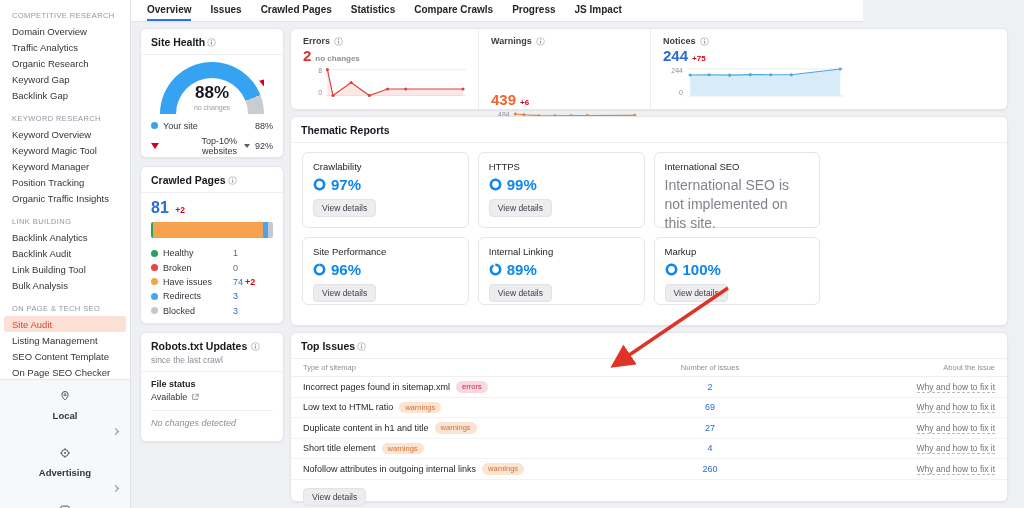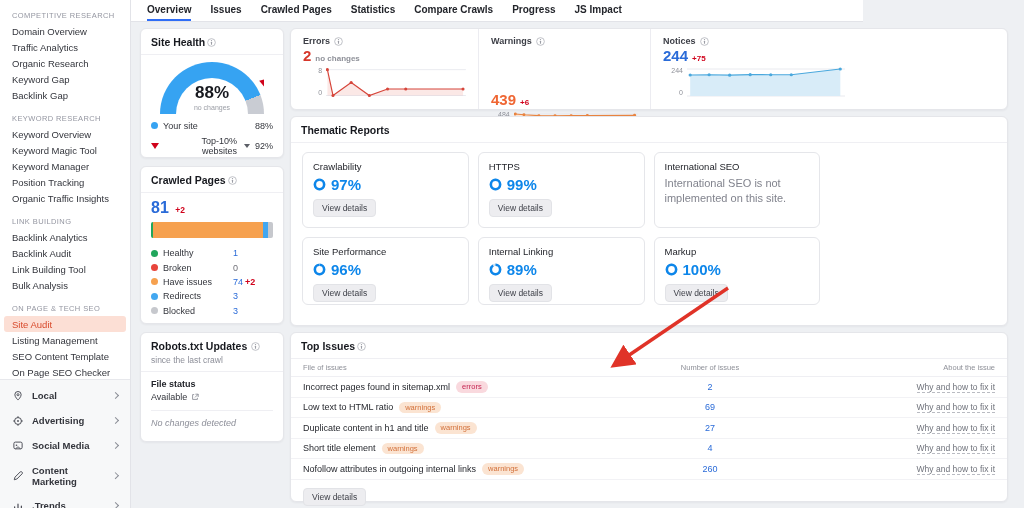--- a/index.html
+++ b/index.html
@@ -6,21 +6,21 @@
   html,body { width:1024px; height:508px; font-family:"Liberation Sans", sans-serif; background:#eef0f3; overflow:hidden; }
   .page { position:relative; width:1024px; height:508px;padding-left:16px; }
 
   
   .sidebar { position:absolute; left:0; top:0; width:131px; height:508px; background:#fff; border-right:1px solid #e2e3e8; z-index:2; }
   .sb-section { padding-top:4px; }
   .sb-label { padding:7px 12px 3px; font-size:7.5px; letter-spacing:.4px; color:#9496a1; }
   .sb-item { padding:2.5px 12px; font-size:9.5px; color:#33353c; cursor:pointer; white-space:nowrap; }
   .sb-item.active { background:#fcdfd5; color:#d84a2b; margin:0 4px; padding:2.5px 8px; border-radius:3px; }
   .sb-bottom { position:absolute; left:0; right:0; bottom:0; top:379px; background:#f7f8f9; border-top:1px solid #e7e8ec; padding-top:3px; }
-  .sb-collapsed { display:flex; align-items:center; gap:8px; padding:6.5px 12px; font-size:9.5px; font-weight:700; color:#33353c; cursor:pointer; }
+  .sb-collapsed { display:flex; align-items:center; gap:8px; padding:6.5px 12px; font-size:9.5px; font-weight:700; color:#33353c; cursor:pointer;flex-direction:column; }
   .sb-collapsed svg { flex:0 0 auto; }
   .chev { width:5px; height:5px; border-right:1.4px solid #8a8d96; border-top:1.4px solid #8a8d96; transform:rotate(45deg); margin-left:auto; }
 
   
   .main { position:absolute; left:131px; top:0; width:732px; height:508px;border-radius:14px; }
   .tabbar { height:22px; background:#fff; border-bottom:1px solid #e2e3e8; display:flex; gap:19px; align-items:stretch; padding-left:16px; }
   .tab { font-size:10px; font-weight:700; color:#23252b; display:flex; align-items:center; border-bottom:2px solid transparent; cursor:pointer; }
   .tab.active { border-bottom-color:#2f6df6; }
 
   .card { position:absolute; background:#fff; border:1px solid #e5e6ea; border-radius:6px; box-shadow:0 1px 2px rgba(40,40,60,.05); }
@@ -79,21 +79,21 @@
   .m-ylabels { display:flex; flex-direction:column; justify-content:space-between; height:34px; width:20px; text-align:right; font-size:7px; color:#8e9098; padding:1px 0 4px; }
 
   
   #card-thematic { left:159px; top:116px; width:718px; height:210px; }
   .t-grid { display:grid; grid-template-columns:repeat(4,1fr); gap:9px; padding:9px 11px 0; }
   .t-card { border:1px solid #e5e6ea; border-radius:6px; padding:8px 10px; height:76px; }
   .t-grid.row2 .t-card { height:68px; }
   .t-title { font-size:9.5px; color:#23252b; }
   .t-pct-row { display:flex; align-items:center; gap:5px; margin-top:4px; }
   .t-pct { font-size:15px; font-weight:700; color:#0d86ea; }
-  .t-desc { font-size:11px; color:#81838d; line-height:1.35; margin-top:4px; }
+  .t-desc { font-size:14px; color:#81838d; line-height:1.35; margin-top:4px; }
   .btn { display:inline-block; background:#ededf0; border:1px solid #e2e3e7; border-radius:4px; padding:3px 8px; font-size:8.5px; color:#3f4149; margin-top:6px; cursor:pointer; }
 
   
   #card-issues { left:159px; top:332px; width:718px; height:170px; }
   .ti-header { display:flex; padding:4px 12px; font-size:7.5px; color:#8e9098; border-bottom:1px solid #efeff3; }
   .ti-row { display:flex; align-items:center; padding:4px 12px; font-size:9px; color:#26282e; border-bottom:1px solid #f2f2f5; }
   .col-type { flex:1; display:flex; align-items:center; }
   .col-num { width:150px; text-align:center; }
   .col-about { width:210px; text-align:right; }
   .badge { display:inline-block; margin-left:6px; padding:1px 6px 1.5px; border-radius:8px; font-size:7.5px; }
@@ -529,21 +529,21 @@
     <div class="card" id="card-issues">
       <div class="card-title">
         <span>Top Issues</span>
         <svg class="info" width="9" height="9" viewBox="0 0 10 10">
             <circle cx="5" cy="5" r="4.3" fill="none" stroke="#b9bbc2"></circle>
             <circle cx="5" cy="2.9" r=".7" fill="#9a9ca4"></circle>
             <rect x="4.4" y="4.2" width="1.2" height="3.3" rx=".6" fill="#9a9ca4"></rect>
           </svg>
       </div>
       <div class="ti-header">
-        <span class="col-type">File of issues</span>
+        <span class="col-type">Type of sitemap</span>
         <span class="col-num">Number of issues</span>
         <span class="col-about">About the issue</span>
       </div>
       <div>
         <div class="ti-row">
           <span class="col-type">
             <span>Incorrect pages found in sitemap.xml</span>
             <span class="badge" style="background: rgb(249, 217, 222); color: rgb(197, 38, 82);">errors</span>
           </span>
           <span class="col-num"><span class="num-link">2</span></span>

